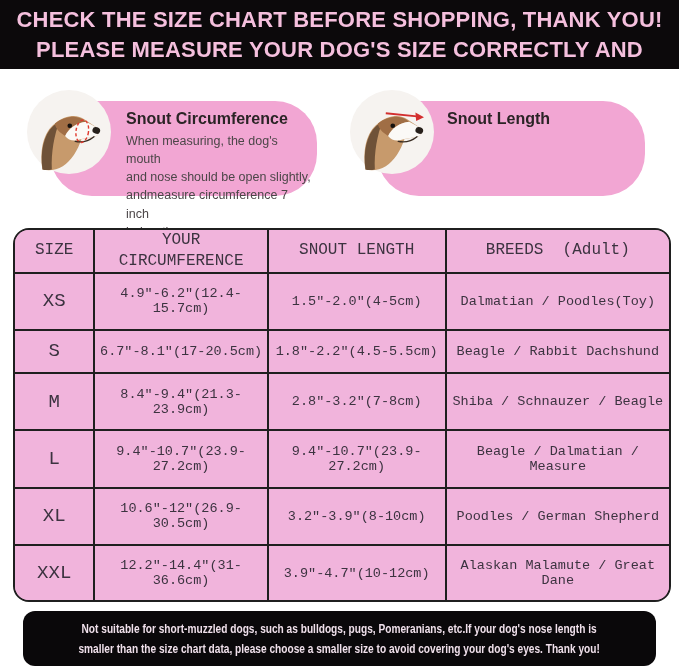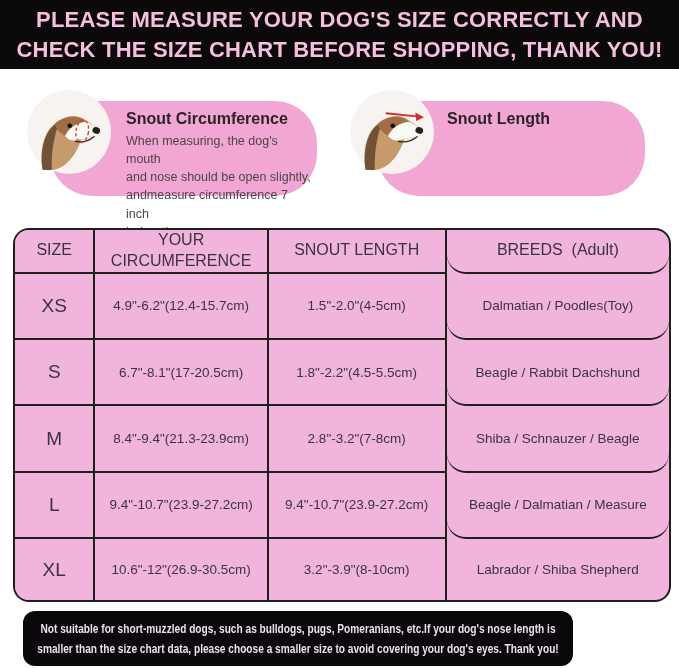--- a/index.html
+++ b/index.html
@@ -56,46 +56,46 @@
   table.size-table{
     width:100%;height:100%;border-collapse:separate;border-spacing:0;table-layout:fixed;
   }
   .size-table th,.size-table td{
     background:var(--table-pink);color:var(--cell-text);
     text-align:center;vertical-align:middle;padding:0 4px;
     border-right:2px solid var(--line);border-bottom:2px solid var(--line);
     font-weight:400;
   }
   .size-table th{font-size:16px;white-space:pre-line;line-height:1.3;}
-  .size-table td{font-size:13.5px;}
+  .size-table td{font-size:13.5px;font-family:Liberation Mono, monospace;}
   .size-table td.size-cell{font-size:19px;}
-  .size-table th:last-child,.size-table td:last-child{border-right:none;border-radius:19px;}
+  .size-table th:last-child,.size-table td:last-child{border-right:none;}
   .size-table tbody tr:last-child td{border-bottom:none;}
-  .size-table thead tr{height:36px;}
+  .size-table thead tr{height:36px;font-family:Liberation Mono, monospace;}
 
   
   .footnote{
-    position:absolute;left:23px;top:611px;width:550px;height:55px;
+    position:absolute;left:23px;top:611px;width:633px;height:55px;
     background:var(--footer-bg);border-radius:12px;color:var(--footer-text);
     display:flex;align-items:center;justify-content:center;overflow:visible;
   }
   .footnote-text{
     display:block;width:128%;margin-left:-14%;margin-right:-14%;
     transform:scaleX(.78);transform-origin:50% 50%;
     font-size:13px;font-weight:700;line-height:1.5;text-align:center;white-space:pre-line;
   }
 </style>
 </head>
 <body>
 
 <div class="stage">
 
   <header class="banner">
+    <div>CHECK THE SIZE CHART BEFORE SHOPPING, THANK YOU!</div>
     <div>PLEASE MEASURE YOUR DOG'S SIZE CORRECTLY AND</div>
-    <div>CHECK THE SIZE CHART BEFORE SHOPPING, THANK YOU!</div>
   </header>
 
   <section class="pill pill-1">
     <div class="pill-text">
       <h3 class="co-title">Snout Circumference</h3>
       <div class="co-body">When measuring, the dog's mouth
 and nose should be open slightly,
 andmeasure circumference 7 inch
 below the nose</div>
     </div>
@@ -175,21 +175,27 @@
         <tr>
           <td class="size-cell">L</td>
           <td>9.4"-10.7"(23.9-27.2cm)</td>
           <td>9.4"-10.7"(23.9-27.2cm)</td>
           <td>Beagle / Dalmatian / Measure</td>
         </tr>
         <tr>
           <td class="size-cell">XL</td>
           <td>10.6"-12"(26.9-30.5cm)</td>
           <td>3.2"-3.9"(8-10cm)</td>
-          <td>Labrador / Shiba Shepherd</td>
+          <td>Poodles / German Shepherd</td>
+        </tr>
+        <tr>
+          <td class="size-cell">XXL</td>
+          <td>12.2"-14.4"(31-36.6cm)</td>
+          <td>3.9"-4.7"(10-12cm)</td>
+          <td>Alaskan Malamute / Great Dane</td>
         </tr>
       </tbody>
     </table>
   </div>
 
   <footer class="footnote">
     <span class="footnote-text">Not suitable for short-muzzled dogs, such as bulldogs, pugs, Pomeranians, etc.If your dog's nose length is
 smaller than the size chart data, please choose a smaller size to avoid covering your dog's eyes. Thank you!</span>
   </footer>
 

